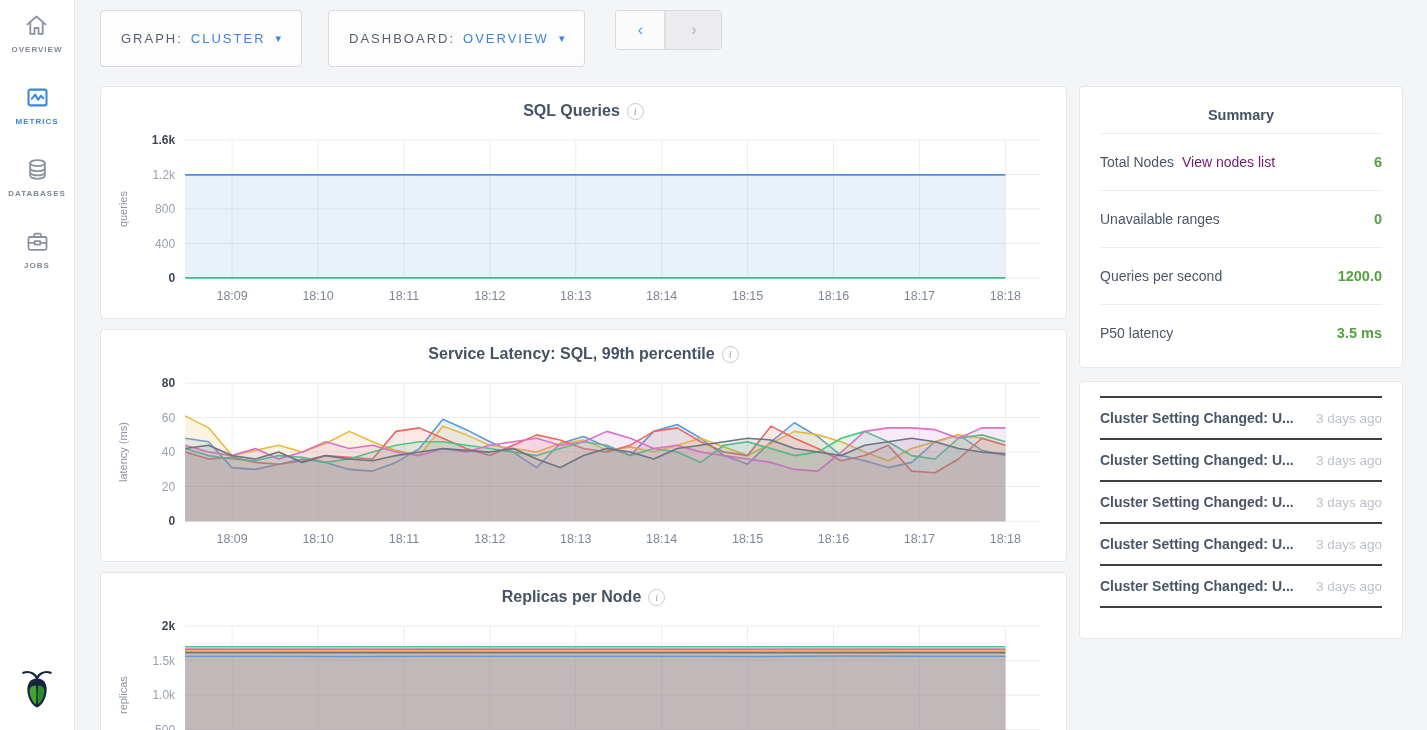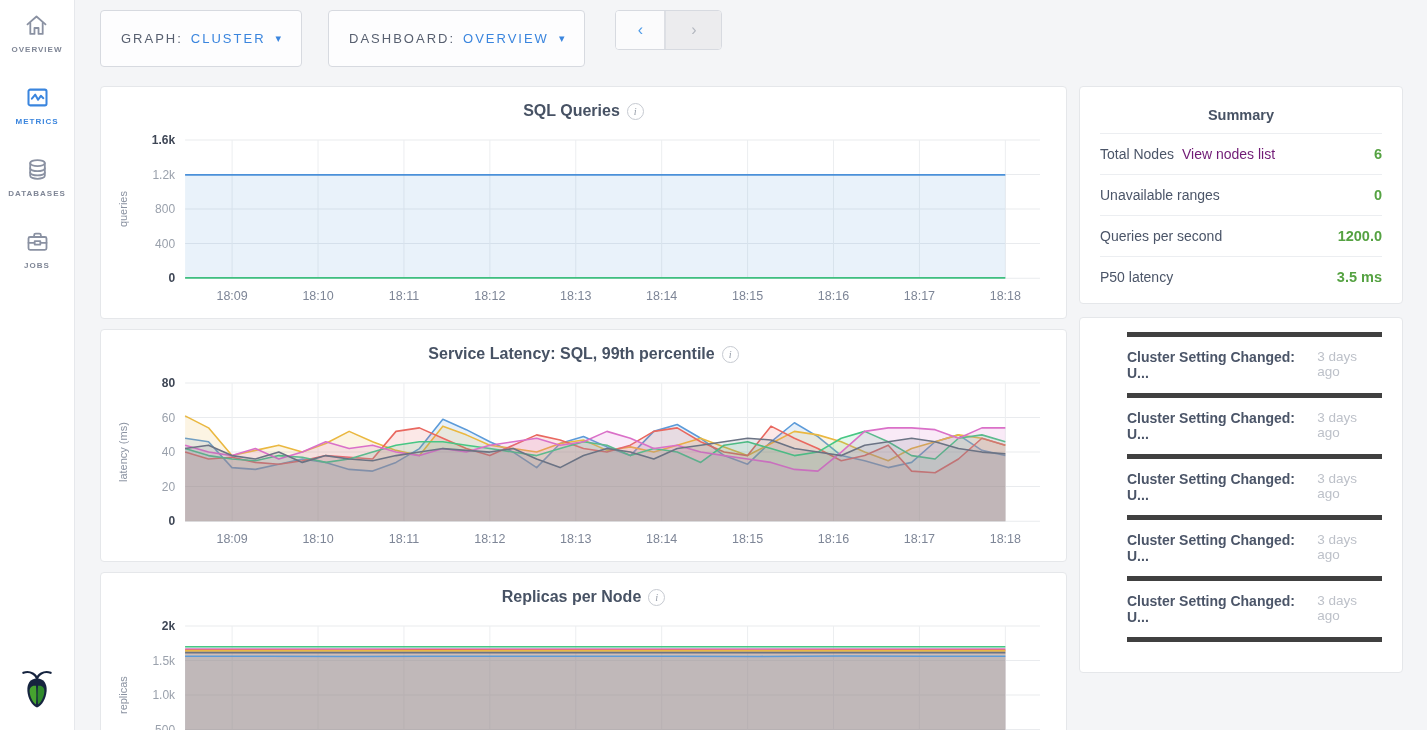--- a/index.html
+++ b/index.html
@@ -48,29 +48,29 @@
   .chart-title-row { display:flex; align-items:center; justify-content:center; gap:7px; margin-bottom:8px; }
   .chart-title { font-size:16px; font-weight:bold; color:#475264; }
   .info-icon { width:17px; height:17px; border:1px solid #c6cad1; border-radius:50%;
                color:#9aa1ac; font-size:10.5px; display:flex; align-items:center; justify-content:center;
                font-family:"Liberation Serif",serif; font-style:italic; cursor:pointer; }
   .chart-svg { display:block; width:100%; }
 
   
   .panel { padding:14px 20px 6px; }
   .panel-title { text-align:center; font-size:14.5px; font-weight:bold; color:#475264; padding:6px 0 10px; }
-  .summary-row { display:flex; flex-wrap:wrap; align-items:baseline; padding:12px 0;
+  .summary-row { display:flex; flex-wrap:wrap; align-items:baseline; padding:20px 0;
                  border-top:1px solid #eceef1; }
   .summary-label { font-size:14px; color:#4b5568; }
   .summary-link { font-size:14px; color:#701a75; margin-left:8px; text-decoration:none; cursor:pointer; }
   .summary-value { margin-left:auto; font-size:14.5px; font-weight:bold; color:#55a242; }
   .summary-sub { flex-basis:100%; font-size:13px; line-height:1.45; color:#abb0ba; padding-top:5px; }
 
-  .event-row { display:flex; align-items:flex-start; justify-content:space-between; padding:12px 0;
-               border-top:5px solid #404040;margin-left:27px; }
+  .event-row { display:flex; align-items:flex-end; justify-content:space-between; padding:12px 0;
+               border-top:2px solid #404040; }
   .event-text { font-size:14px; font-weight:bold; color:#4b5568; }
   .event-time { font-size:13.5px; color:#bdc1c9; }
 </style>
 </head>
 <body>
 
 <aside class="sidebar">
   <div class="side-item">
     <span>
       <svg width="27" height="27" viewBox="0 0 24 24" fill="none" stroke="currentColor" stroke-width="1.6" stroke-linecap="round" stroke-linejoin="round">

